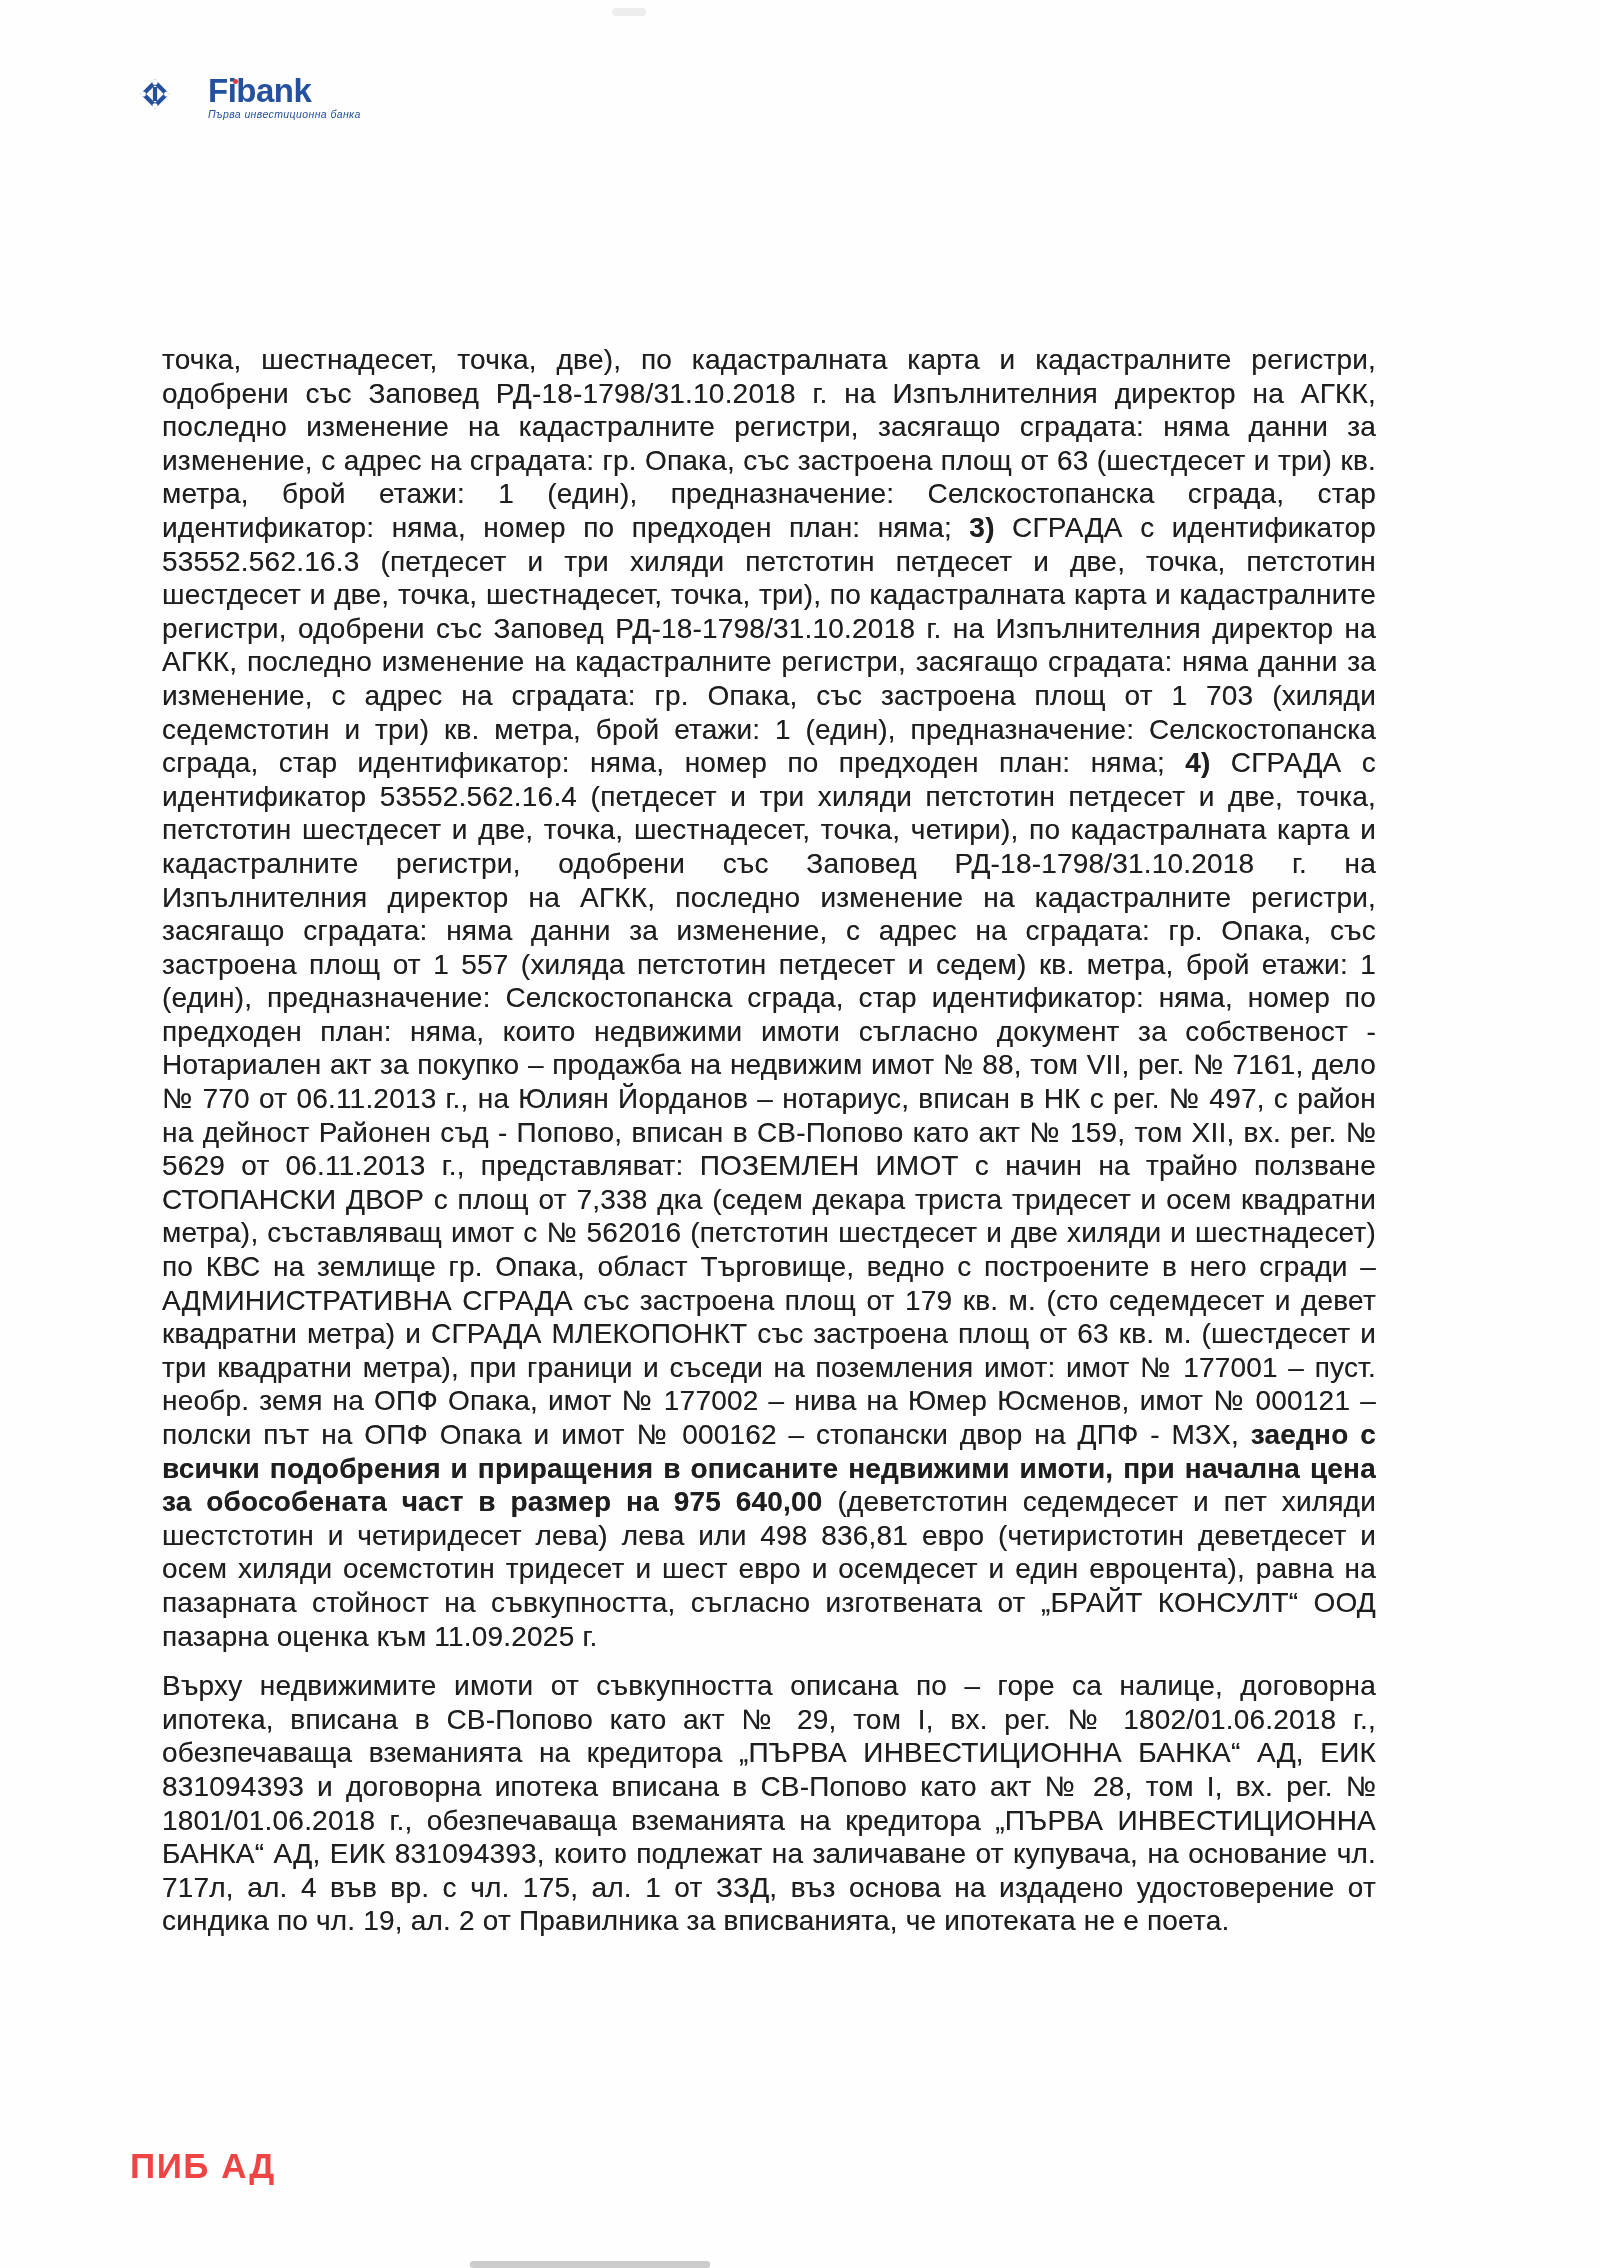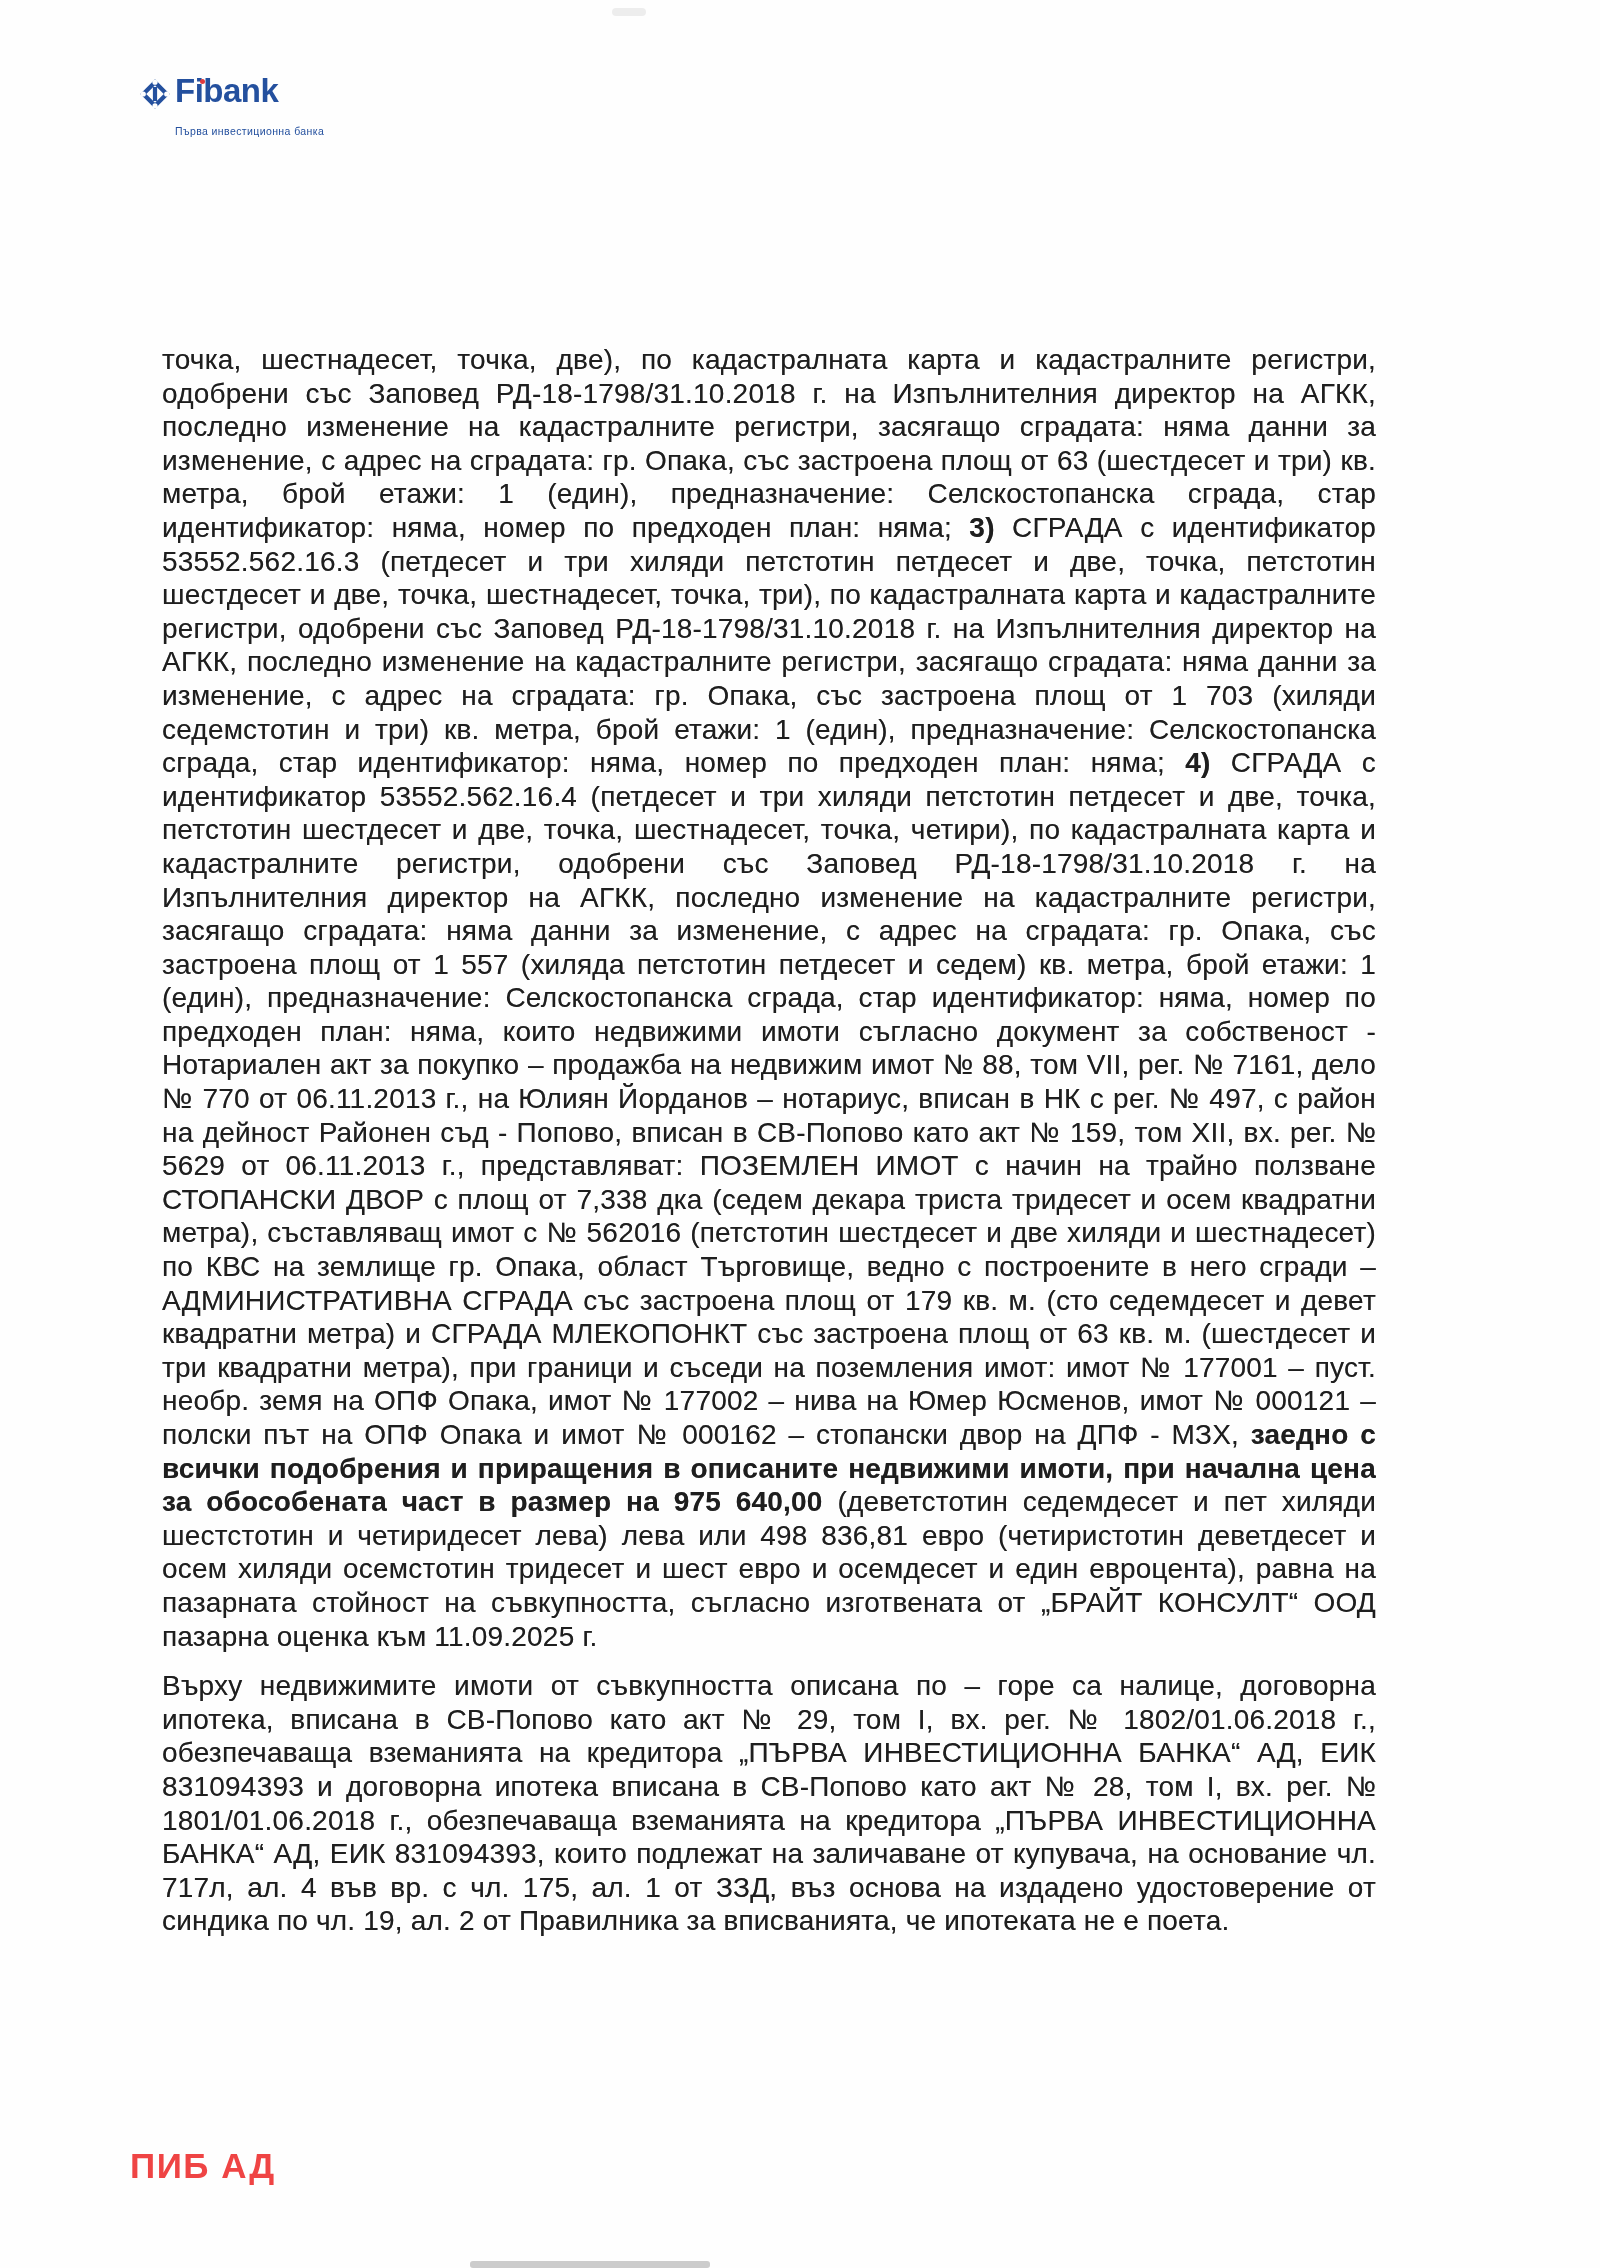--- a/index.html
+++ b/index.html
@@ -4,33 +4,33 @@
 <style>
   html,body{margin:0;padding:0;background:#ffffff;}
   .page{
     position:relative;
     width:1600px;height:2268px;
     background:#fefefe;
     overflow:hidden;
     font-family:"Liberation Sans","DejaVu Sans",sans-serif;
   }
   
-  .logo{position:absolute;left:140px;top:76px;display:flex;align-items:flex-start;}
+  .logo{position:absolute;left:140px;top:76px;display:flex;align-items:flex-start;gap:33px;}
   .logo-icon{width:30px;height:30px;margin-top:3px;}
   .logo-textwrap{position:relative;margin-left:5px;}
   .brand{
     font-size:33px;font-weight:bold;line-height:30px;
     color:#24509e;letter-spacing:-0.5px;
   }
   .i-dot{
     position:absolute;left:24.5px;top:2.5px;width:5.5px;height:5.5px;
     border-radius:50%;background:#e03a3e;
   }
   .tagline{
-    margin-top:19px;font-size:10.5px;color:#24509e;letter-spacing:.4px;line-height:12px;
+    margin-top:2px;font-size:10.5px;color:#24509e;letter-spacing:.4px;line-height:12px;font-style:italic;
   }
   
   .doc{
     position:absolute;left:146px;top:327px;width:1246px;
     font-size:28px;line-height:33.6px;color:#1e1e1e;
     text-align:justify;
     letter-spacing:.2px;
     text-shadow:0 0 .6px rgba(30,30,30,.55);
   }
   .doc p{margin:16px;padding:0;}

